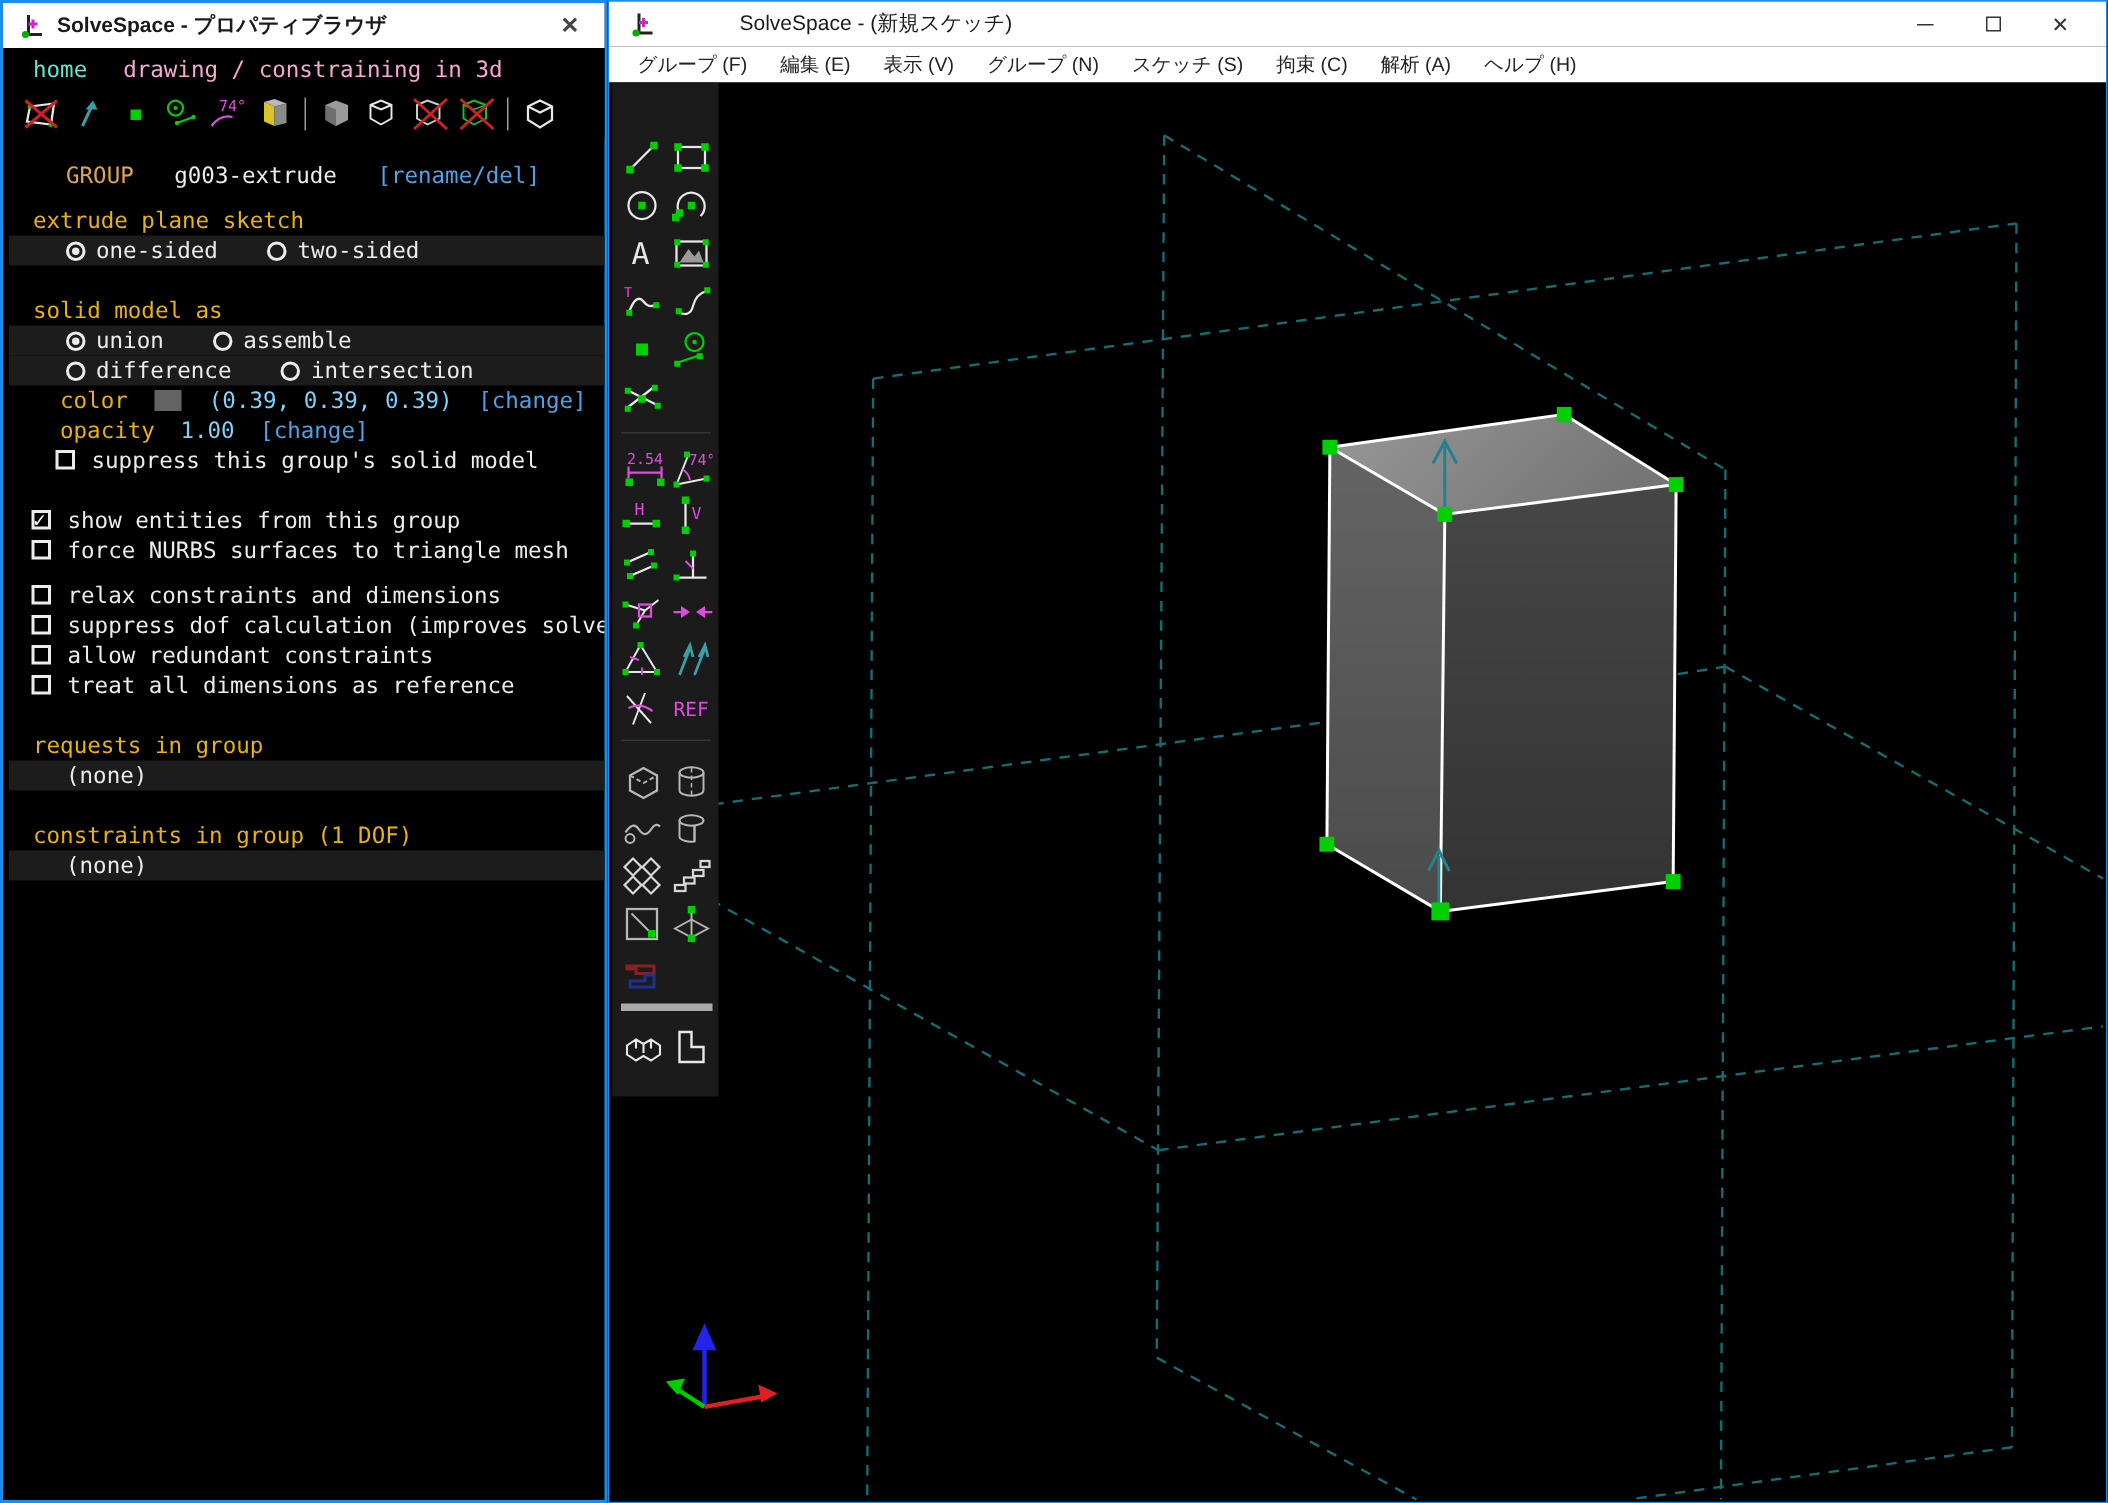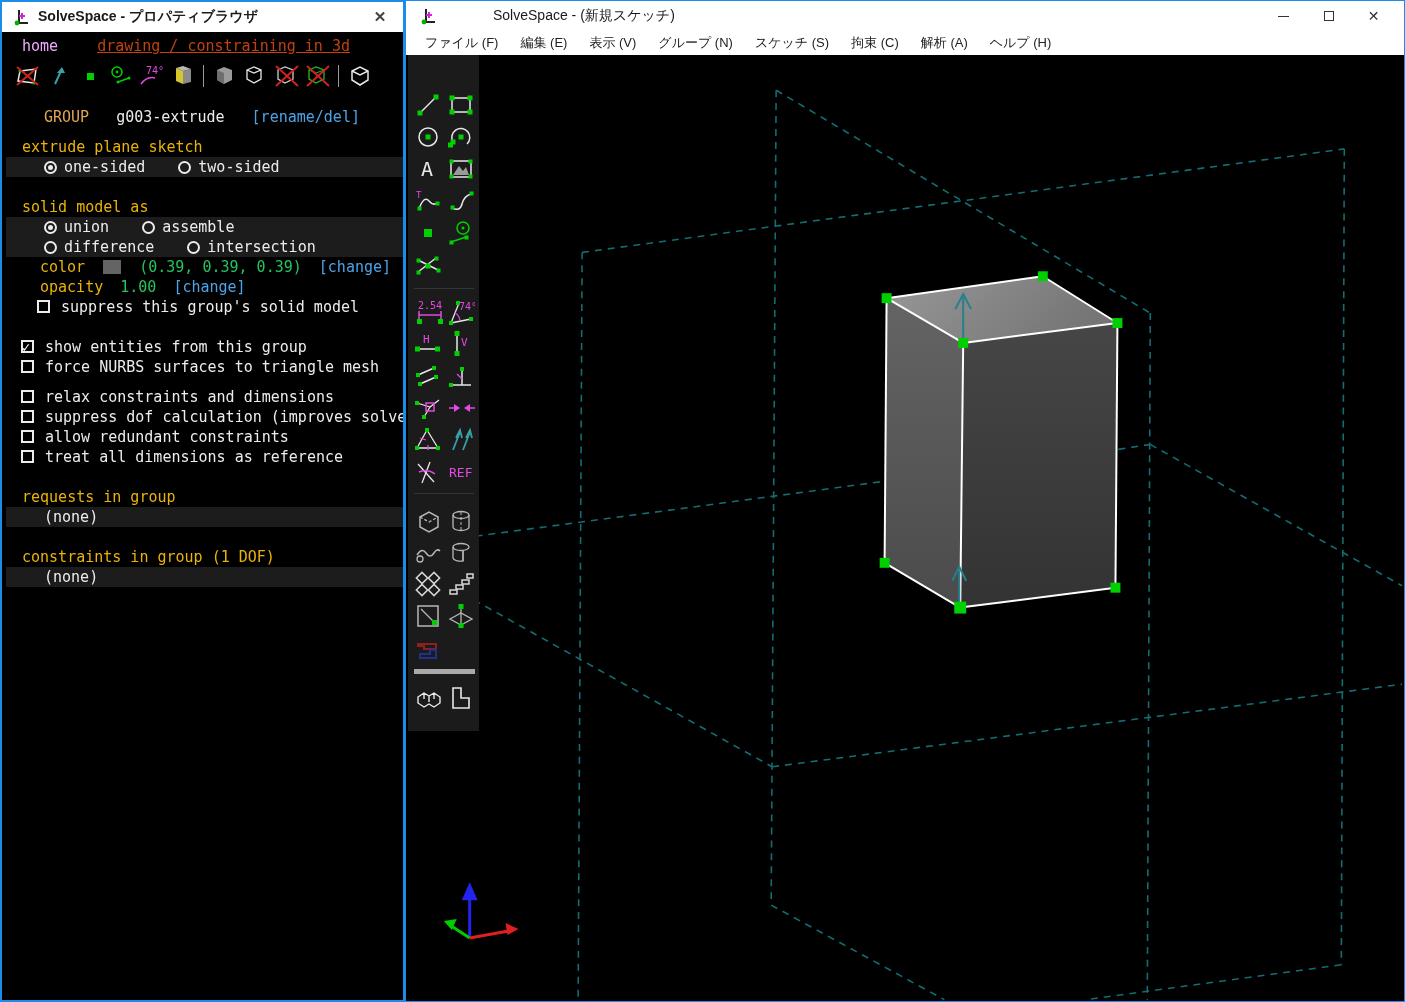--- a/index.html
+++ b/index.html
@@ -7,22 +7,22 @@
     font-family:"DejaVu Sans Mono", monospace; }
 
   
   .lw { position:absolute; left:0; top:0; width:405px; height:1002px;
     border:2px solid #1b8de8; background:#000; }
   .lw-title { height:30px; background:#fff; display:flex; align-items:center;
     padding:0 10px; font-family:"Liberation Sans", sans-serif; font-size:14px; color:#1a1a1a;font-weight:bold; }
   .lw-title .ttl { margin-left:8px; }
   .win-close-l { margin-left:auto; color:#444; font-size:15px; width:26px; text-align:center; cursor:default; }
   .tabs { height:27px; background:#000; display:flex; align-items:center; font-size:15px; }
-  .tab-home { margin-left:20px; color:#f0abfc; }
-  .tab-ctx { margin-left:39px; color:#c2410c;text-decoration:underline; }
+  .tab-home { margin-left:20px; color:#5eead4; }
+  .tab-ctx { margin-left:24px; color:#f9a8d4; }
   .lw-toolbar { height:33px; background:#000; display:flex; align-items:center; padding-left:10px; }
   .lw-toolbar .ic { width:31px; height:26px; display:flex; align-items:center; justify-content:center; }
   .tb-sep { width:1px; height:22px; background:#9a9a9a; margin:0 5px; }
 
   .tw { padding-top:15px; color:#ececec; font-size:15px; }
   .row { height:20px; line-height:20px; white-space:nowrap; overflow:hidden; }
   .sp10 { height:10px; } .sp20 { height:20px; }
   .hl { background:#1c1c1c; margin-left:4px; }
   .hdr { color:#eab308; padding-left:20px; }
   .grp-row { padding-left:8px;margin-left:34px; }
@@ -33,21 +33,21 @@
   .ropt { display:inline-flex; align-items:center; margin-right:24px; }
   .radio { width:13px; height:13px; border:2px solid #ececec; border-radius:50%;
     display:inline-block; margin-right:7px; position:relative; }
   .radio.on::after { content:""; position:absolute; left:2px; top:2px; width:5px; height:5px;
     border-radius:50%; background:#ececec; }
   .cb { width:13px; height:13px; border:2px solid #ececec; display:inline-block;
     margin-right:11px; position:relative; top:1px; }
   .cb.on::after { content:"✓"; position:absolute; left:-1px; top:-5px; font-size:14px; color:#fff; }
   .swatch { display:inline-block; width:18px; height:14px; background:#646464; margin:0 9px;
     position:relative; top:2px; }
-  .vals { color:#22c55e; } .ml8{ margin-left:8px; }
+  .vals { color:#7dd3fc; } .ml8{ margin-left:8px; }
 
   
   .rw { position:absolute; left:405px; top:0; width:1000px; height:1002px;
     background:#000; border:1px solid #1b8de8; }
   .rw-title { height:30px; background:#fff; display:flex; align-items:center;
     padding:0 8px 0 13px; font-family:"Liberation Sans", sans-serif; font-size:14px; color:#1a1a1a;gap:48px; }
   .rw-title .ttl { margin-left:8px; }
   .winbtns { margin-left:auto; display:flex; }
   .wbtn { width:45px; height:28px; display:flex; align-items:center; justify-content:center; color:#333; }
   .wbtn .ming { width:11px; height:1px; background:#333; }
@@ -250,21 +250,21 @@
       <span class="wbtn">
           <span class="ming"></span>
         </span>
       <span class="wbtn">
           <span class="maxg"></span>
         </span>
       <span class="wbtn">✕</span>
     </span>
   </div>
   <div class="menubar">
-    <span class="mi">ファイル (F)</span>
+    <span class="mi">グループ (F)</span>
     <span class="mi">編集 (E)</span>
     <span class="mi">表示 (V)</span>
     <span class="mi">グループ (N)</span>
     <span class="mi">スケッチ (S)</span>
     <span class="mi">拘束 (C)</span>
     <span class="mi">解析 (A)</span>
     <span class="mi">ヘルプ (H)</span>
   </div>
 
   <div class="viewport">

